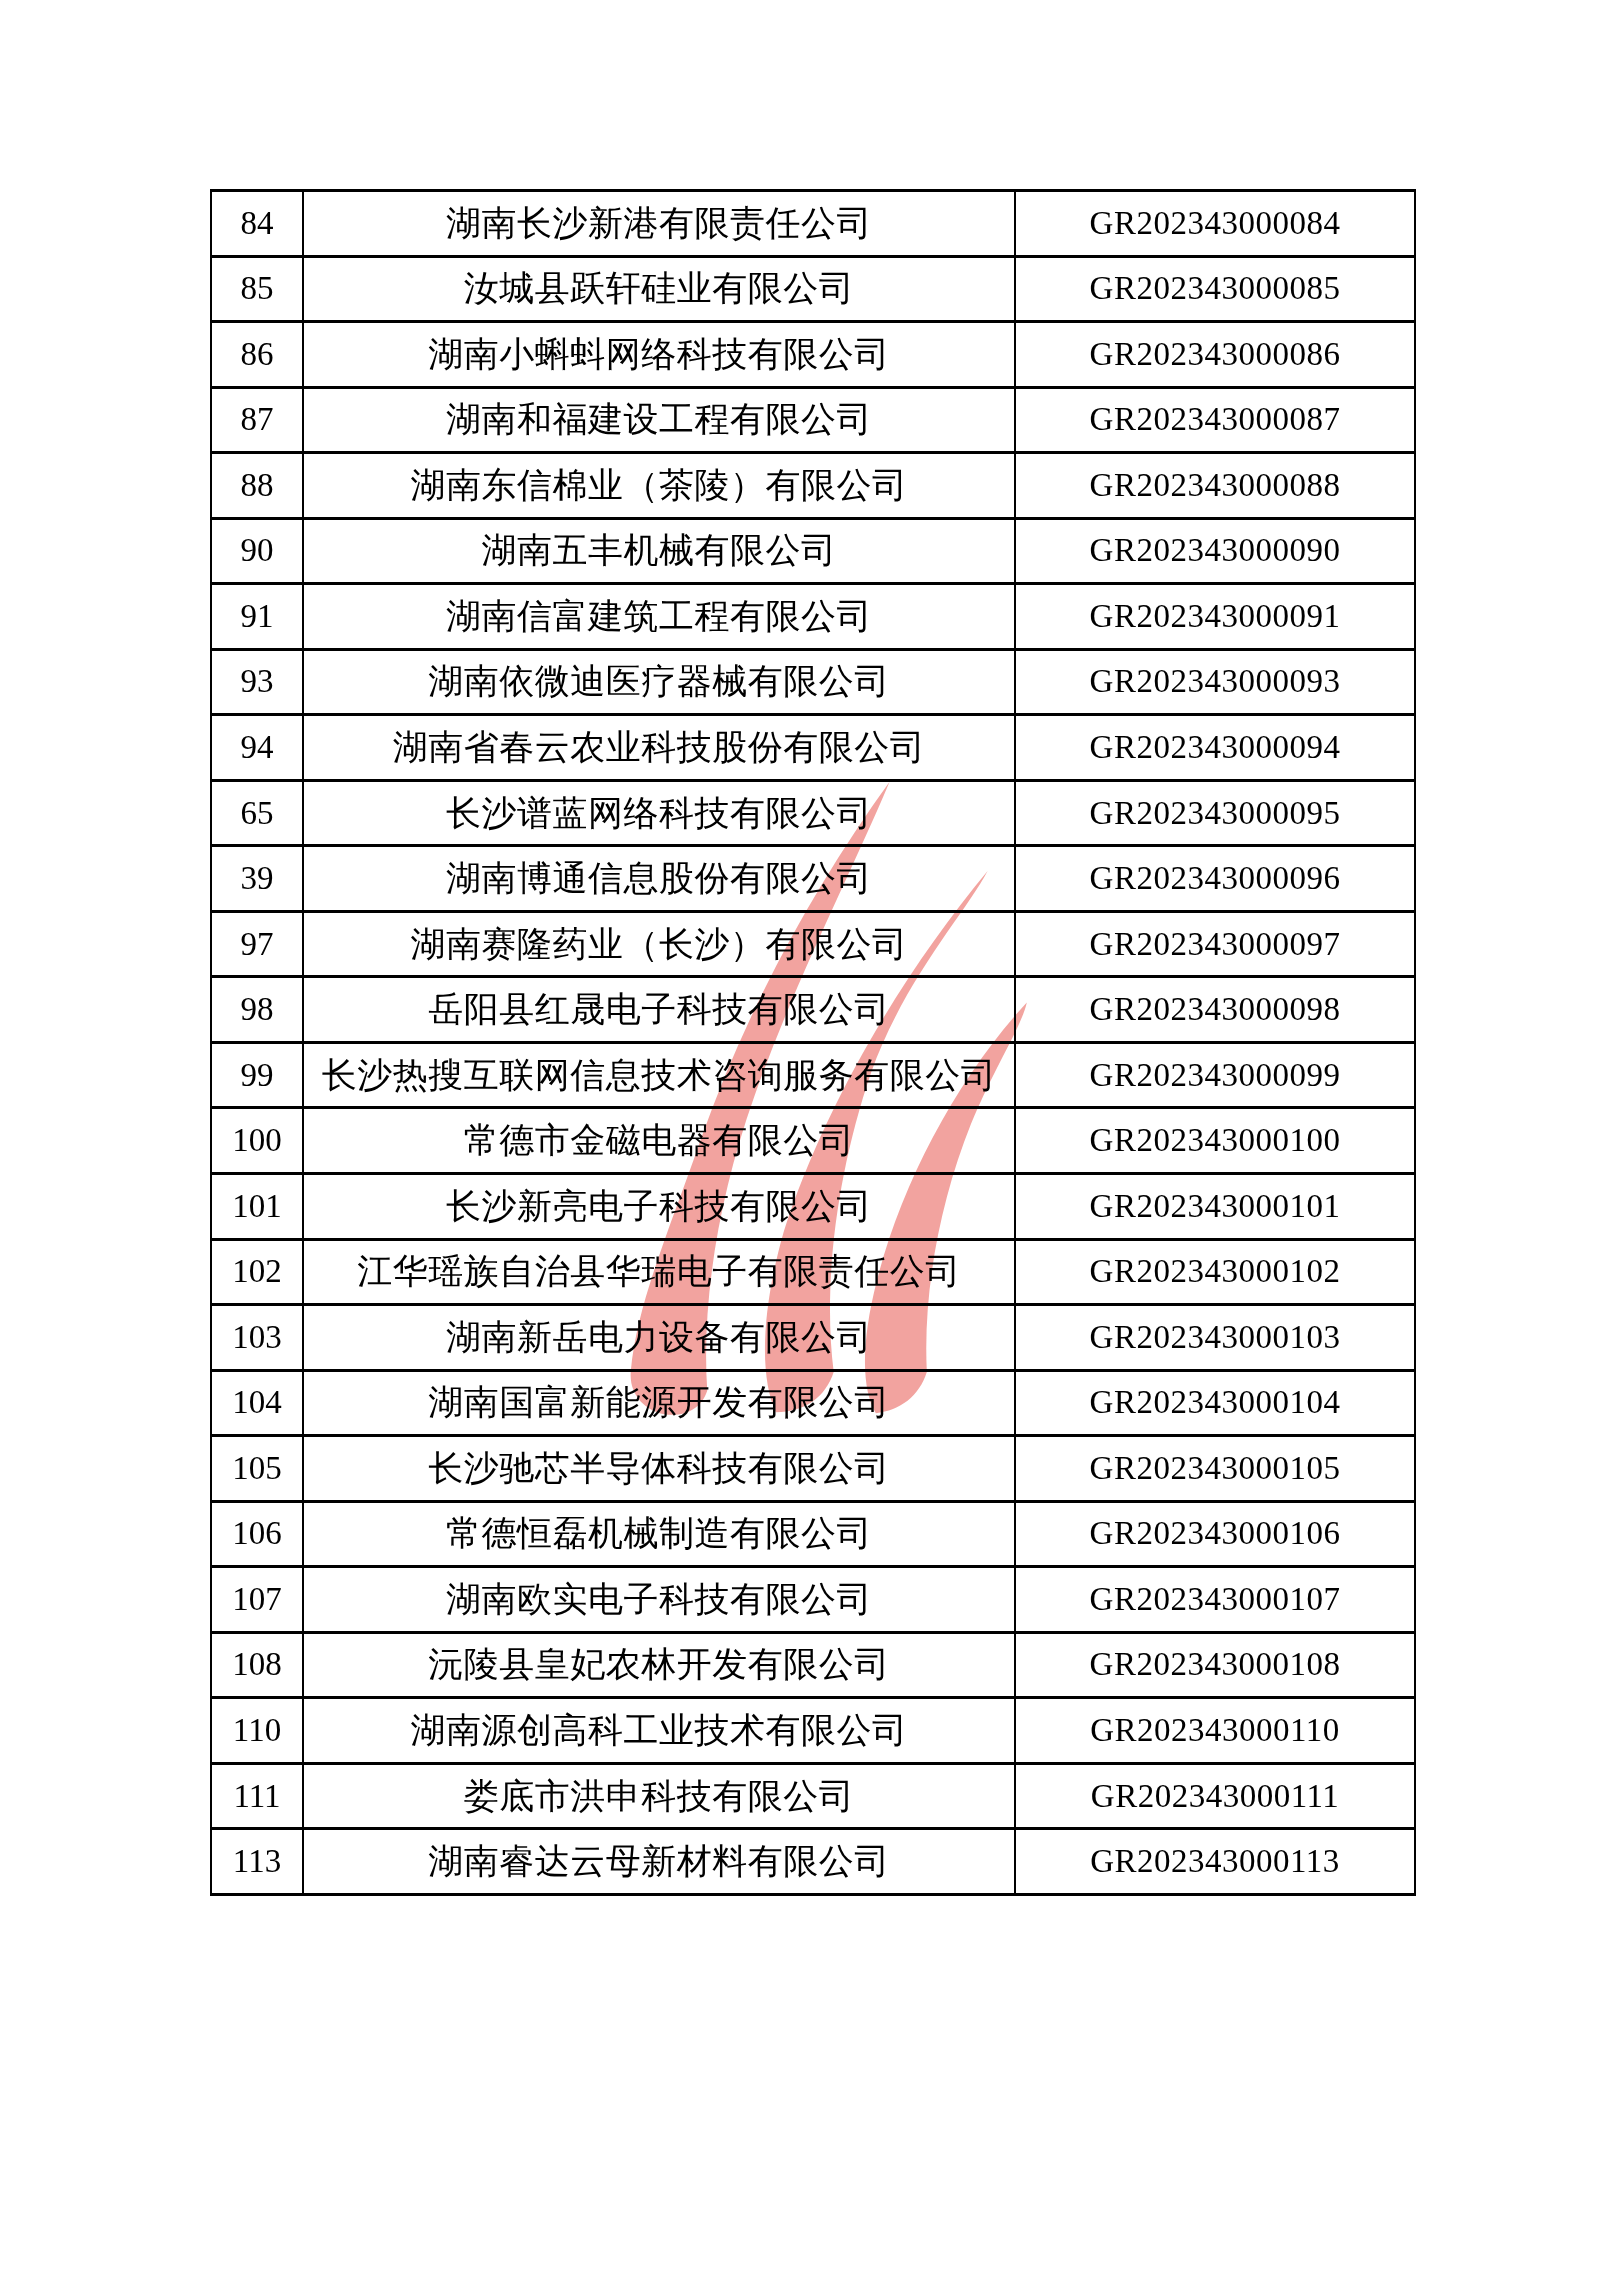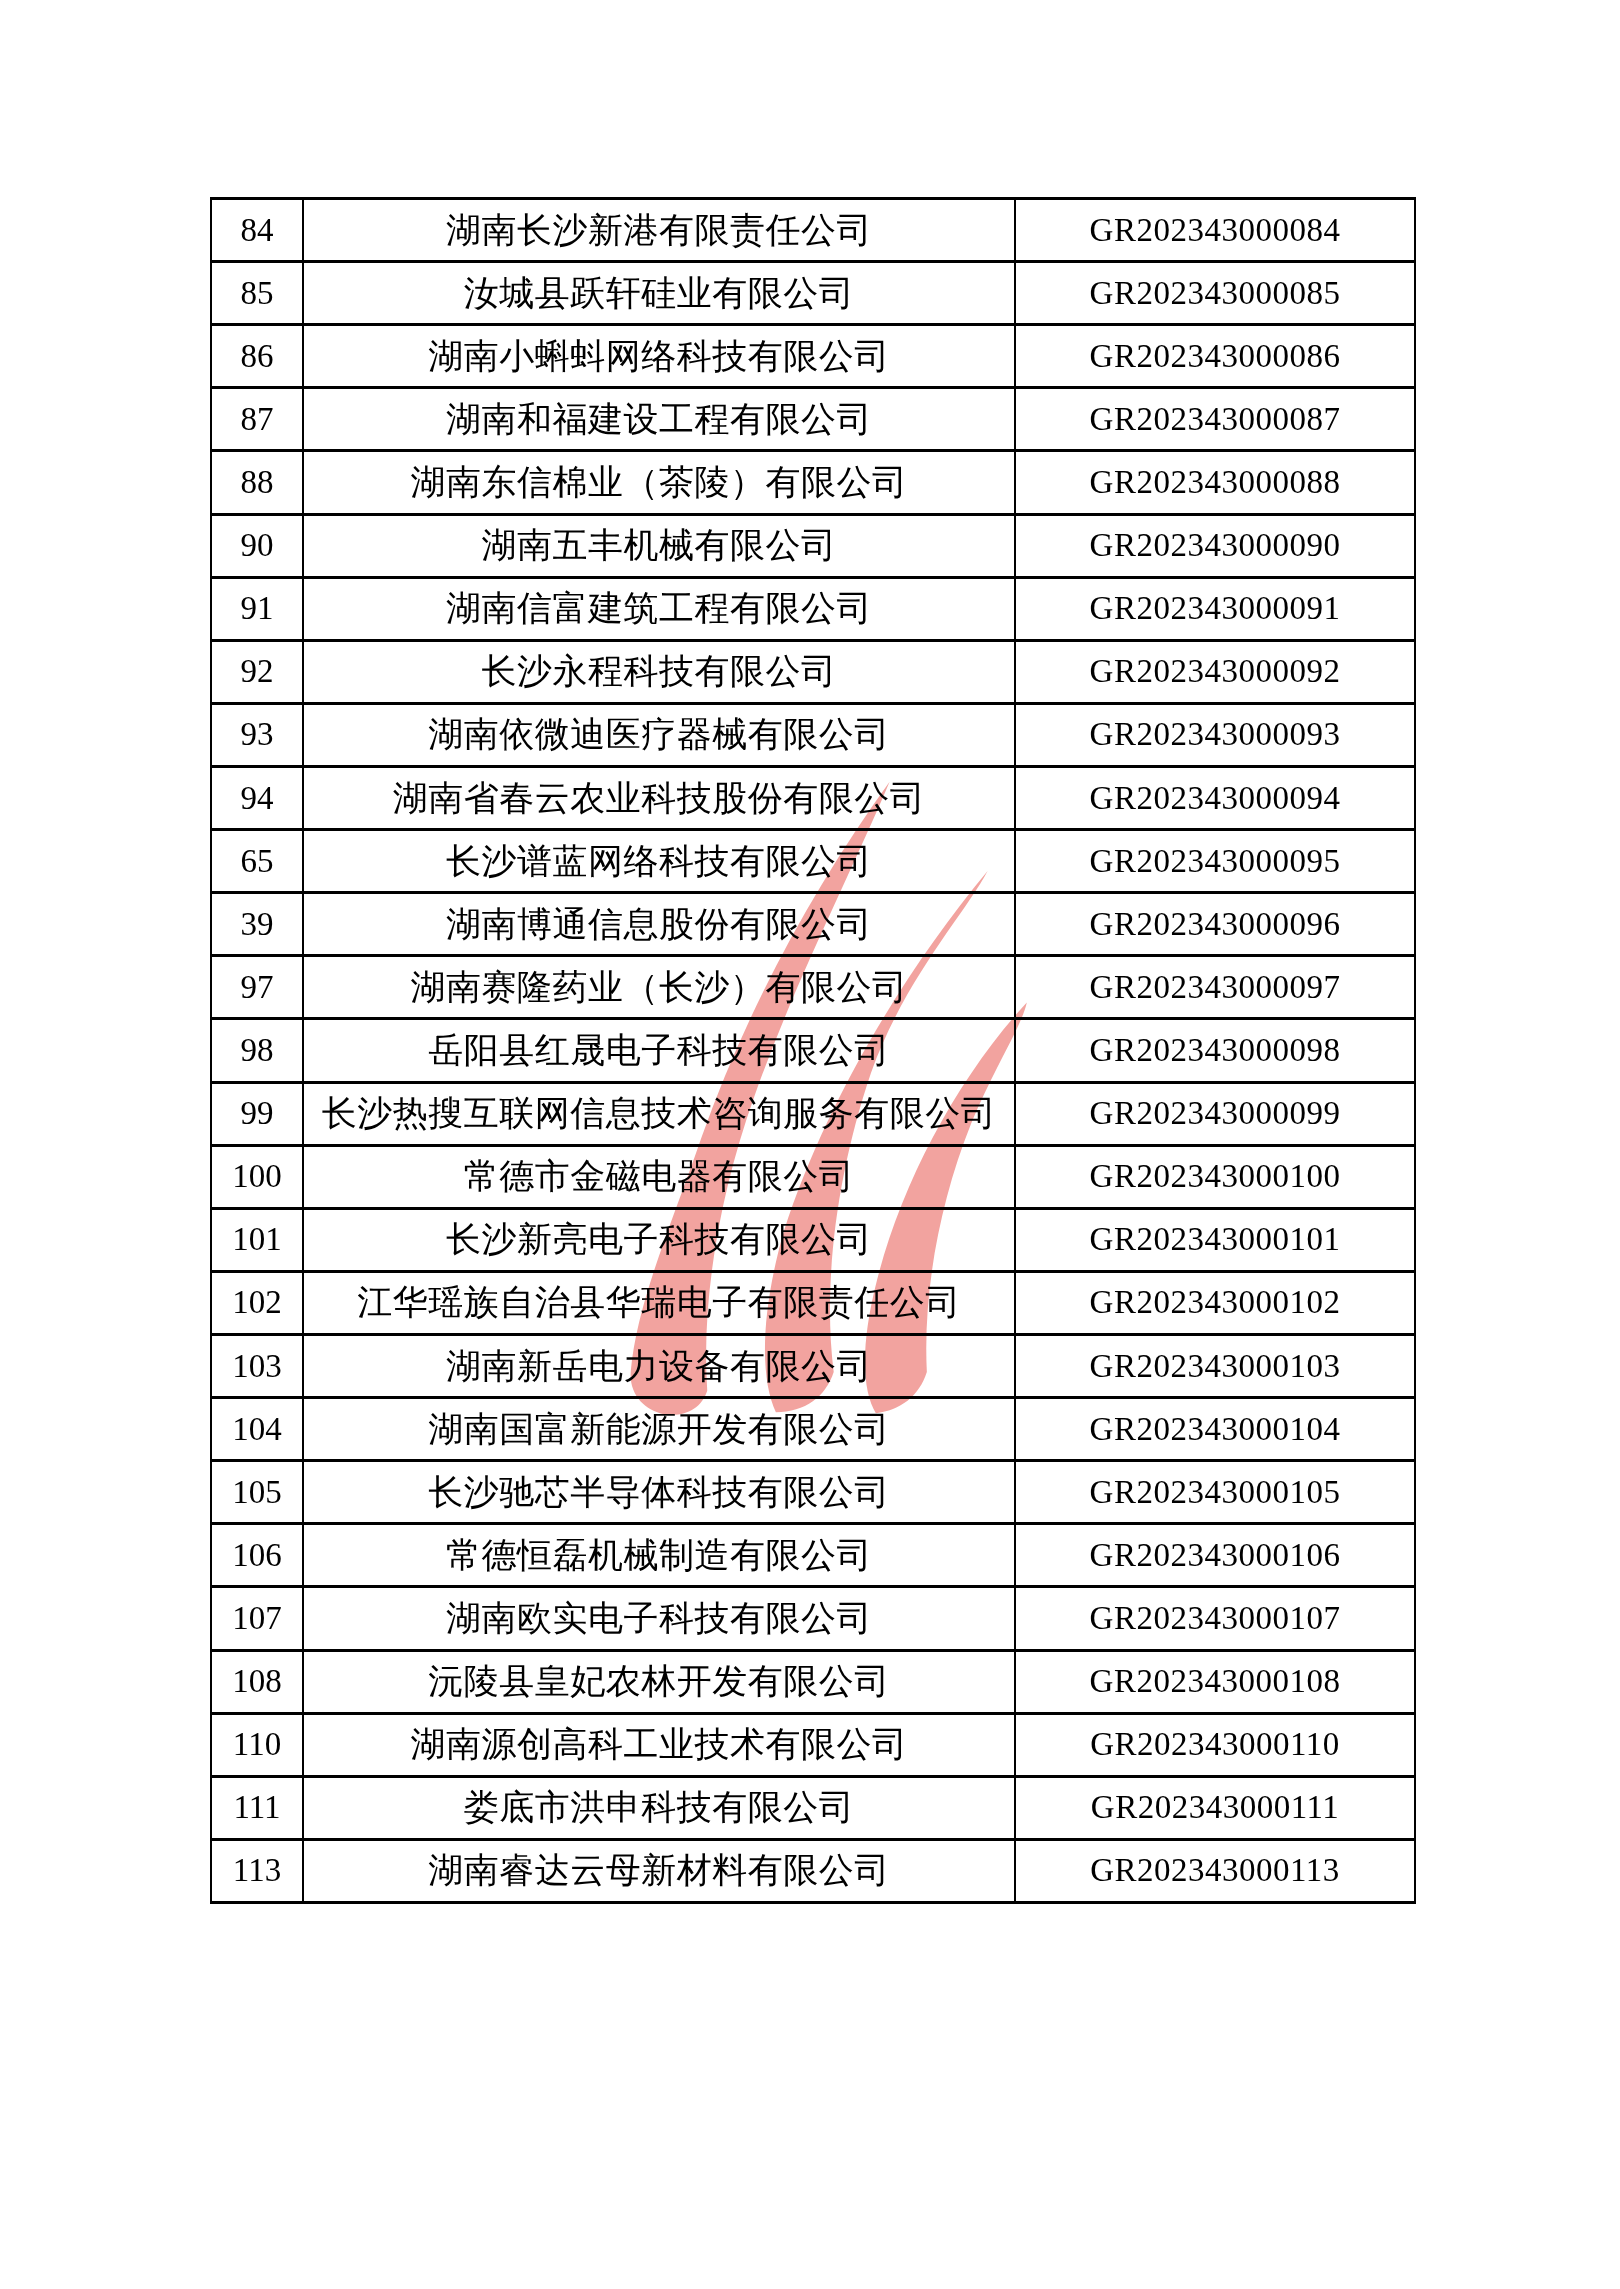--- a/index.html
+++ b/index.html
@@ -13,21 +13,21 @@
   .page{
     position:absolute;left:0;top:0;width:1620px;height:2290px;background:#ffffff;
   }
   .watermark{
     position:absolute;left:421px;top:765px;width:647px;height:667px;
     z-index:1;pointer-events:none;
   }
   table.cert-table{
     position:absolute;left:210px;top:189px;width:1198px;height:1707px;
     border-collapse:collapse;table-layout:fixed;
-    z-index:2;background:transparent;margin-top:8px;
+    z-index:2;background:transparent;
   }
   table.cert-table td{
     border:2.9px solid #000;
     border-top-width:3.9px;border-bottom-width:3.9px;
     text-align:center;vertical-align:middle;
     padding:0;color:#000;background:transparent;
     overflow:hidden;white-space:nowrap;
   }
   td.col-no{width:90px;font-size:33px;}
   td.col-company{width:710px;font-size:35px;letter-spacing:0.5px;}
@@ -96,25 +96,20 @@
           <td class="col-no">90</td>
           <td class="col-company">湖南五丰机械有限公司</td>
           <td class="col-code">GR202343000090</td>
         </tr>
         <tr>
           <td class="col-no">91</td>
           <td class="col-company">湖南信富建筑工程有限公司</td>
           <td class="col-code">GR202343000091</td>
         </tr>
         <tr>
-          <td class="col-no">92</td>
-          <td class="col-company">长沙永程科技有限公司</td>
-          <td class="col-code">GR202343000092</td>
-        </tr>
-        <tr>
           <td class="col-no">93</td>
           <td class="col-company">湖南依微迪医疗器械有限公司</td>
           <td class="col-code">GR202343000093</td>
         </tr>
         <tr>
           <td class="col-no">94</td>
           <td class="col-company">湖南省春云农业科技股份有限公司</td>
           <td class="col-code">GR202343000094</td>
         </tr>
         <tr>

